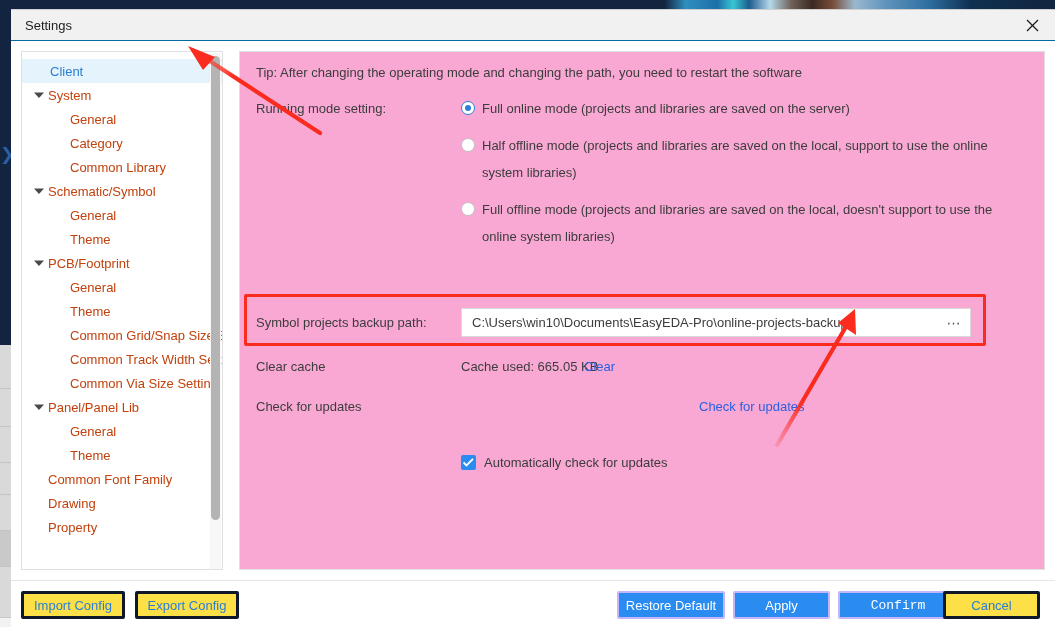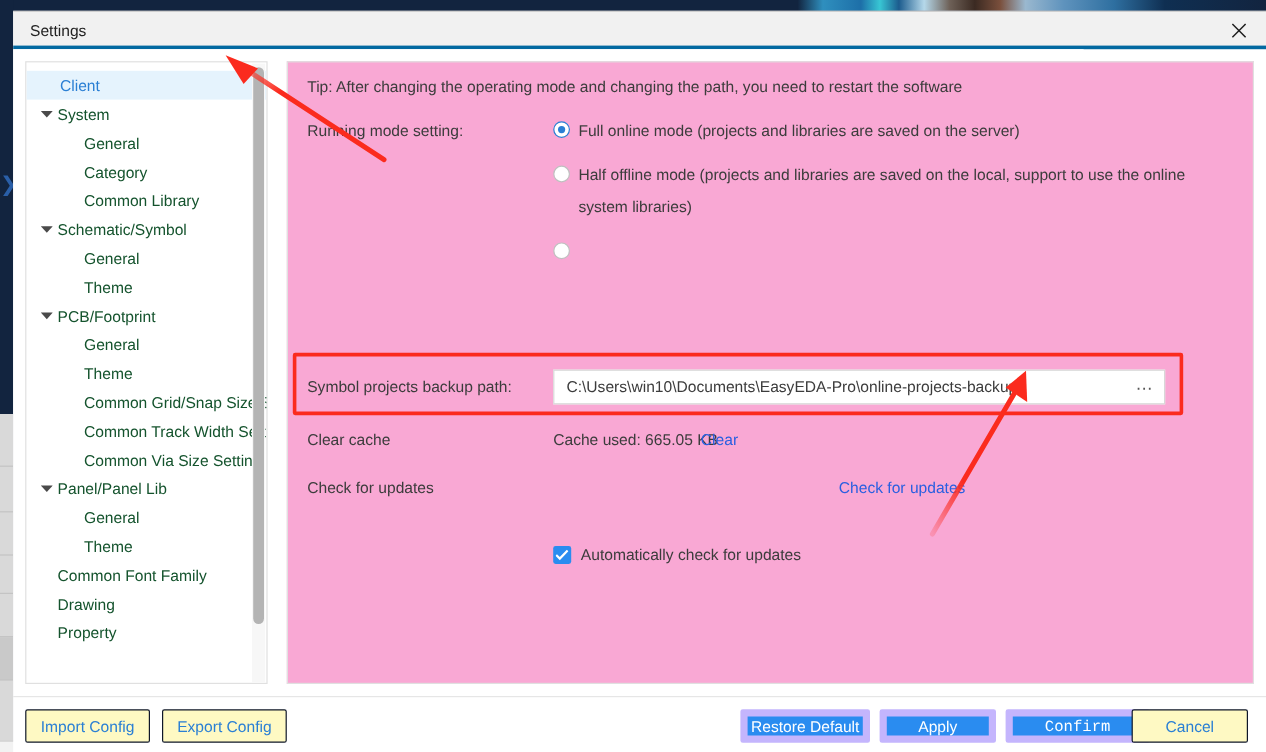--- a/index.html
+++ b/index.html
@@ -55,21 +55,21 @@
     position: absolute; left: 11px; top: 9px;
     width: 1044px; height: 608px;
     background: #ffffff;
     border: 1px solid #cfcfcf;
     border-left: none; border-right: none; border-bottom: none;
   }
   #title-bar {
     position: relative;
     height: 31px;
     background: #f1f1f1;
-    border-bottom: 3px solid #0369a1;
+    border-bottom: 1px solid #0369a1;
   }
   #title-text {
     position: absolute; left: 14px; top: 8px;
     font-size: 13px; color: #222222;
   }
   #close-button {
     position: absolute; right: 0; top: 0;
     width: 46px; height: 31px;
     display: flex; align-items: center; justify-content: center;
     cursor: pointer;
@@ -89,21 +89,21 @@
     width: 202px; height: 519px;
     background: #ffffff;
     border: 1px solid #e0e0e0;
     overflow: hidden;
   }
   .tree-item {
     position: relative;
     height: 24px;
     display: flex; align-items: center;
     font-size: 13px;
-    color: #14532d;
+    color: #c2410c;
     cursor: pointer;
     white-space: nowrap;
   }
   .tree-item.selected { background: #e5f3fd; color: #2a7fd4; }
   .tree-item .caret {
     position: absolute; left: 12px; top: 50%; transform: translateY(-50%);
     width: 10px; height: 10px;
   }
   .tree-item .tlabel { display: block; }
   .lvl-root   .tlabel { padding-left: 28px; }
@@ -228,24 +228,24 @@
     position: absolute; top: 10px;
     height: 28px;
     display: flex; align-items: center; justify-content: center;
     font-size: 13px;
     font-family: "Liberation Sans", sans-serif;
     border-radius: 2px;
     cursor: pointer;
     white-space: nowrap;
   }
   .btn-ghost {
-    background: #fef9c3; border: 1px solid #0f172a; color: #2a7fd4;
+    background: #fde047; border: 3px solid #0f172a; color: #2a7fd4;
   }
   .btn-primary {
-    background: #2a8cf0; border: 6px solid #c4b5fd; color: #ffffff;
+    background: #2a8cf0; border: 2px solid #c4b5fd; color: #ffffff;
   }
 
   
   #annotations {
     position: absolute; inset: 0;
     pointer-events: none;
   }
 </style>
 </head>
 <body>
@@ -381,20 +381,21 @@
         <span>Full online mode (projects and libraries are saved on the server)</span>
       </div>
 
       <div class="radio-option" style="top:80px;">
         <span class="radio-dot"></span>
         <span>Half offline mode (projects and libraries are saved on the local, support to use the online system libraries)</span>
       </div>
 
       <div class="radio-option" style="top:144px;">
         <span class="radio-dot"></span>
+        <span>Full offline mode (projects and libraries are saved on the local, doesn't support to use the online system libraries)</span>
       </div>
 
       <div class="row-label" style="top:263px;">Symbol projects backup path:</div>
 
       <div id="path-input-wrap">
         <input id="path-input" type="text" value="C:\Users\win10\Documents\EasyEDA-Pro\online-projects-backup" style="">
         <div id="path-browse-button">⋯</div>
       </div>
 
       <div class="row-label" style="top:307px;">Clear cache</div>

